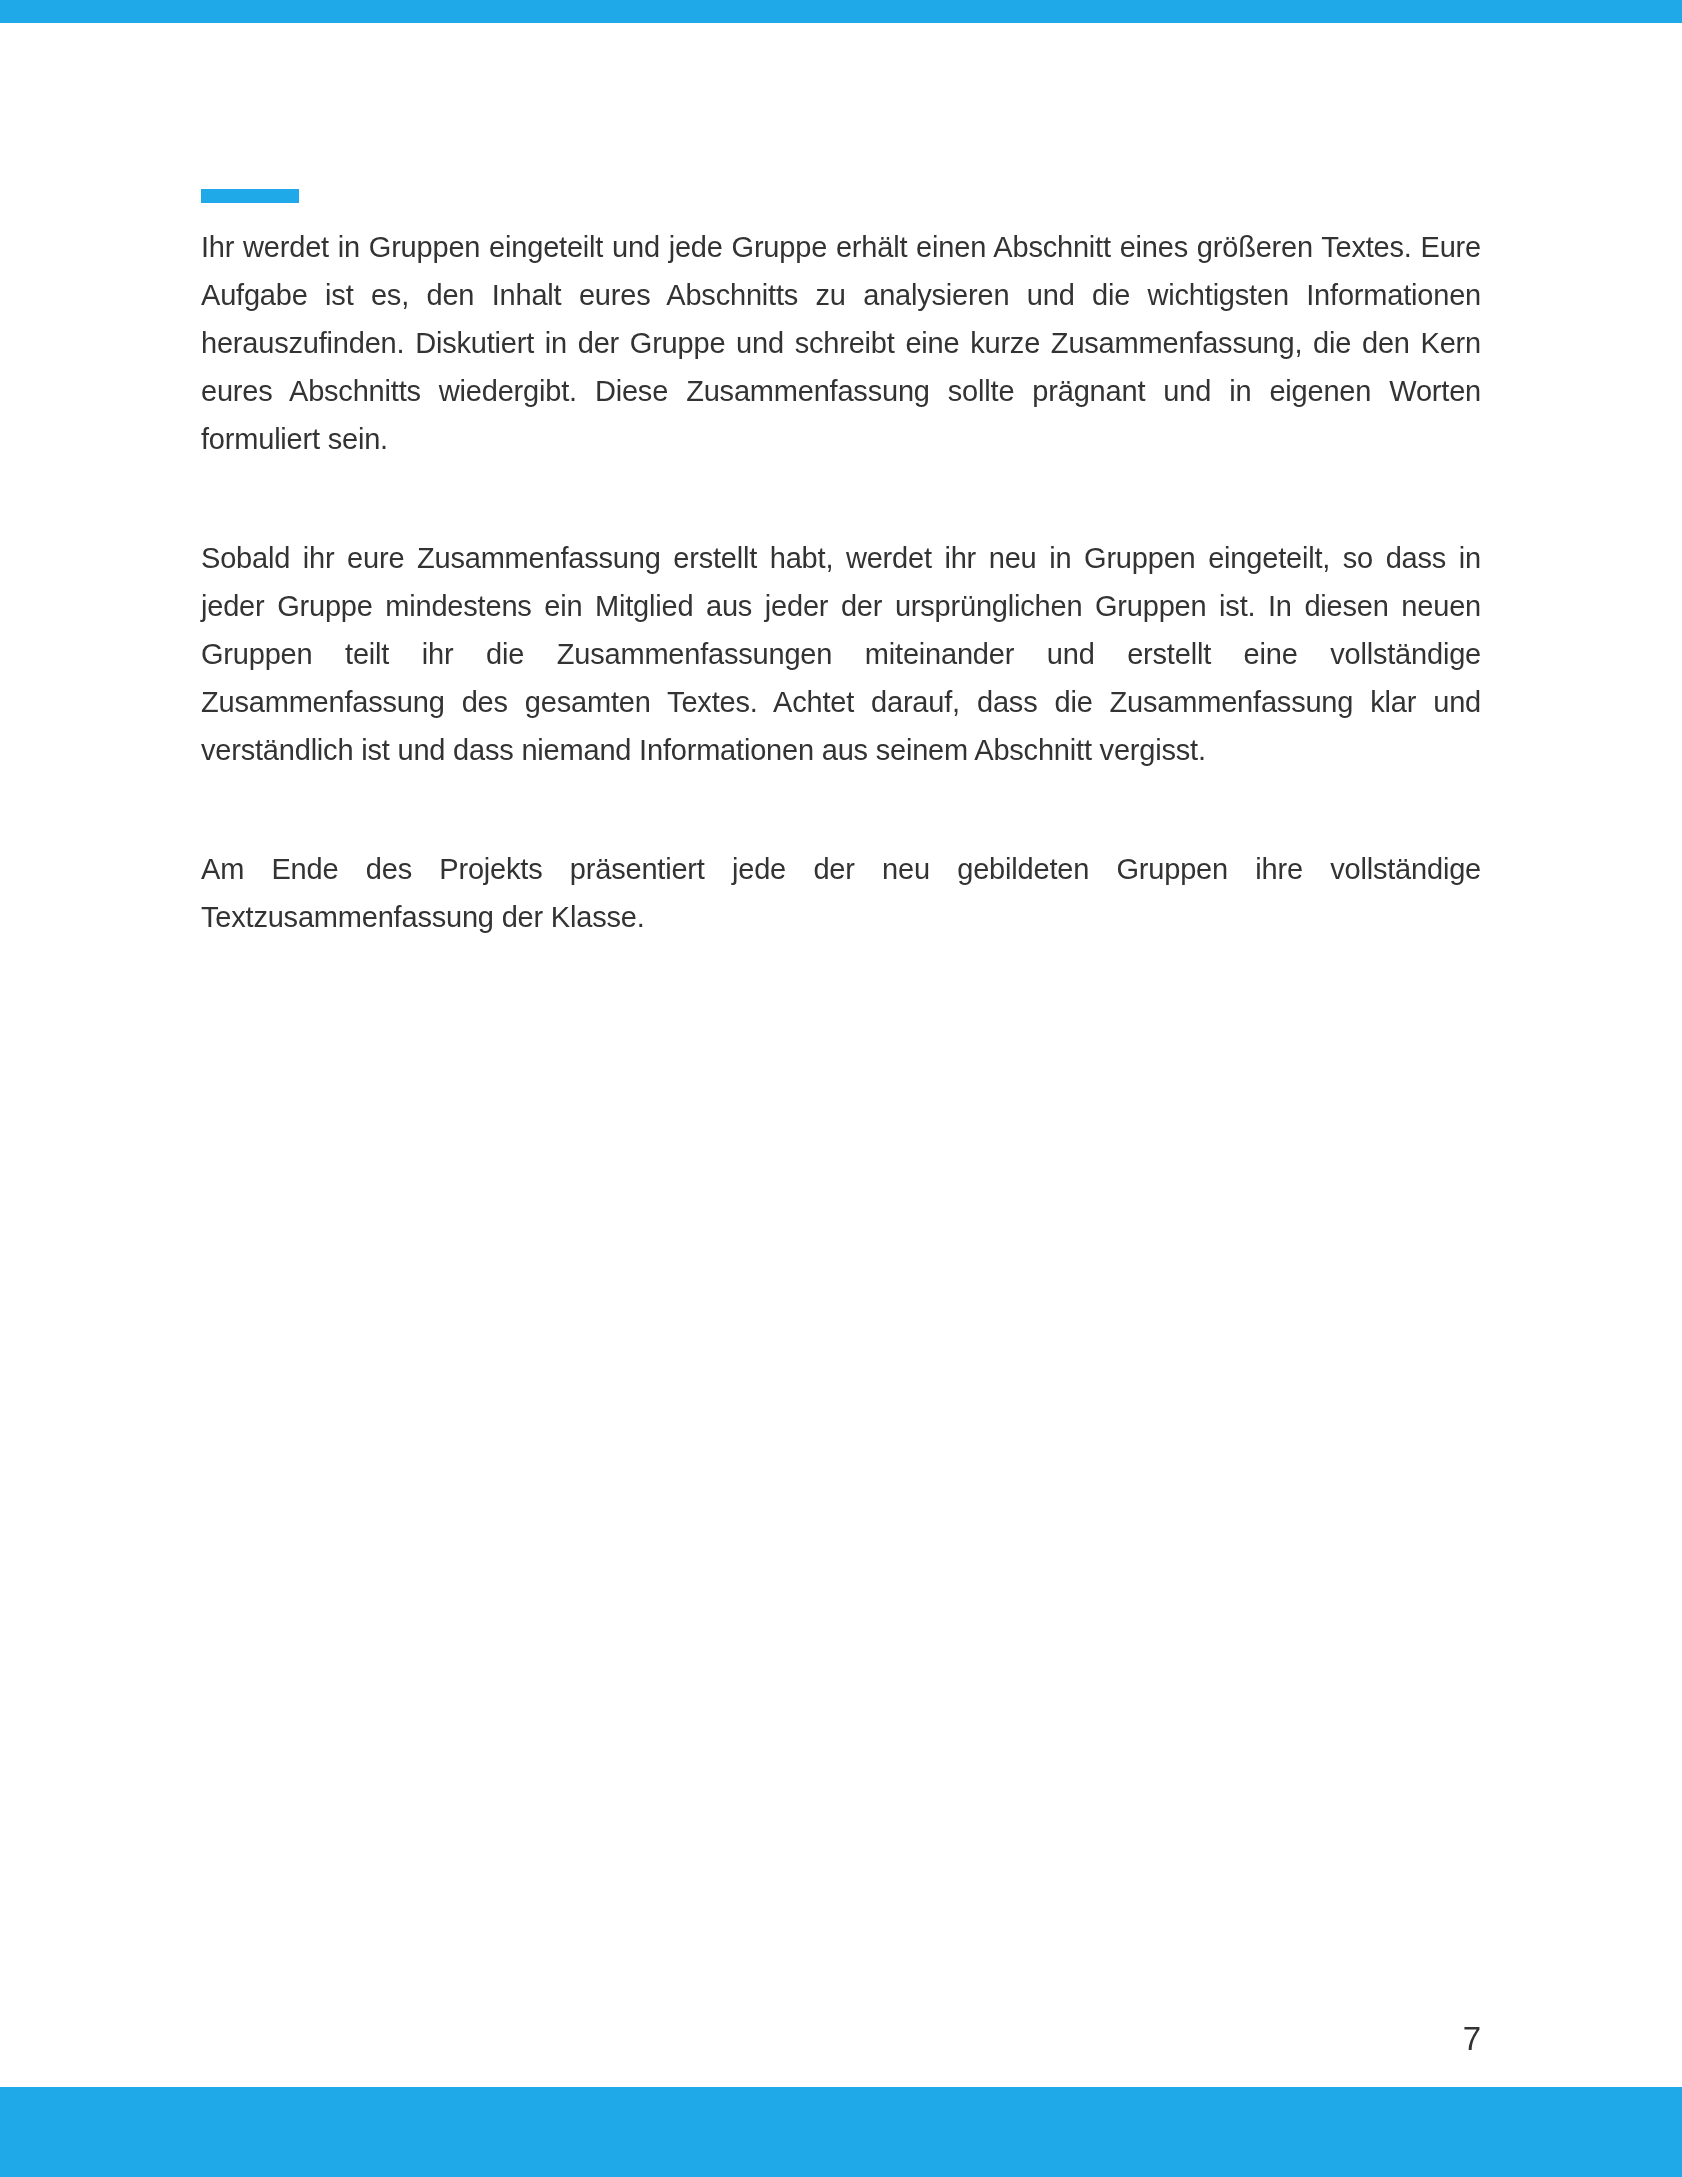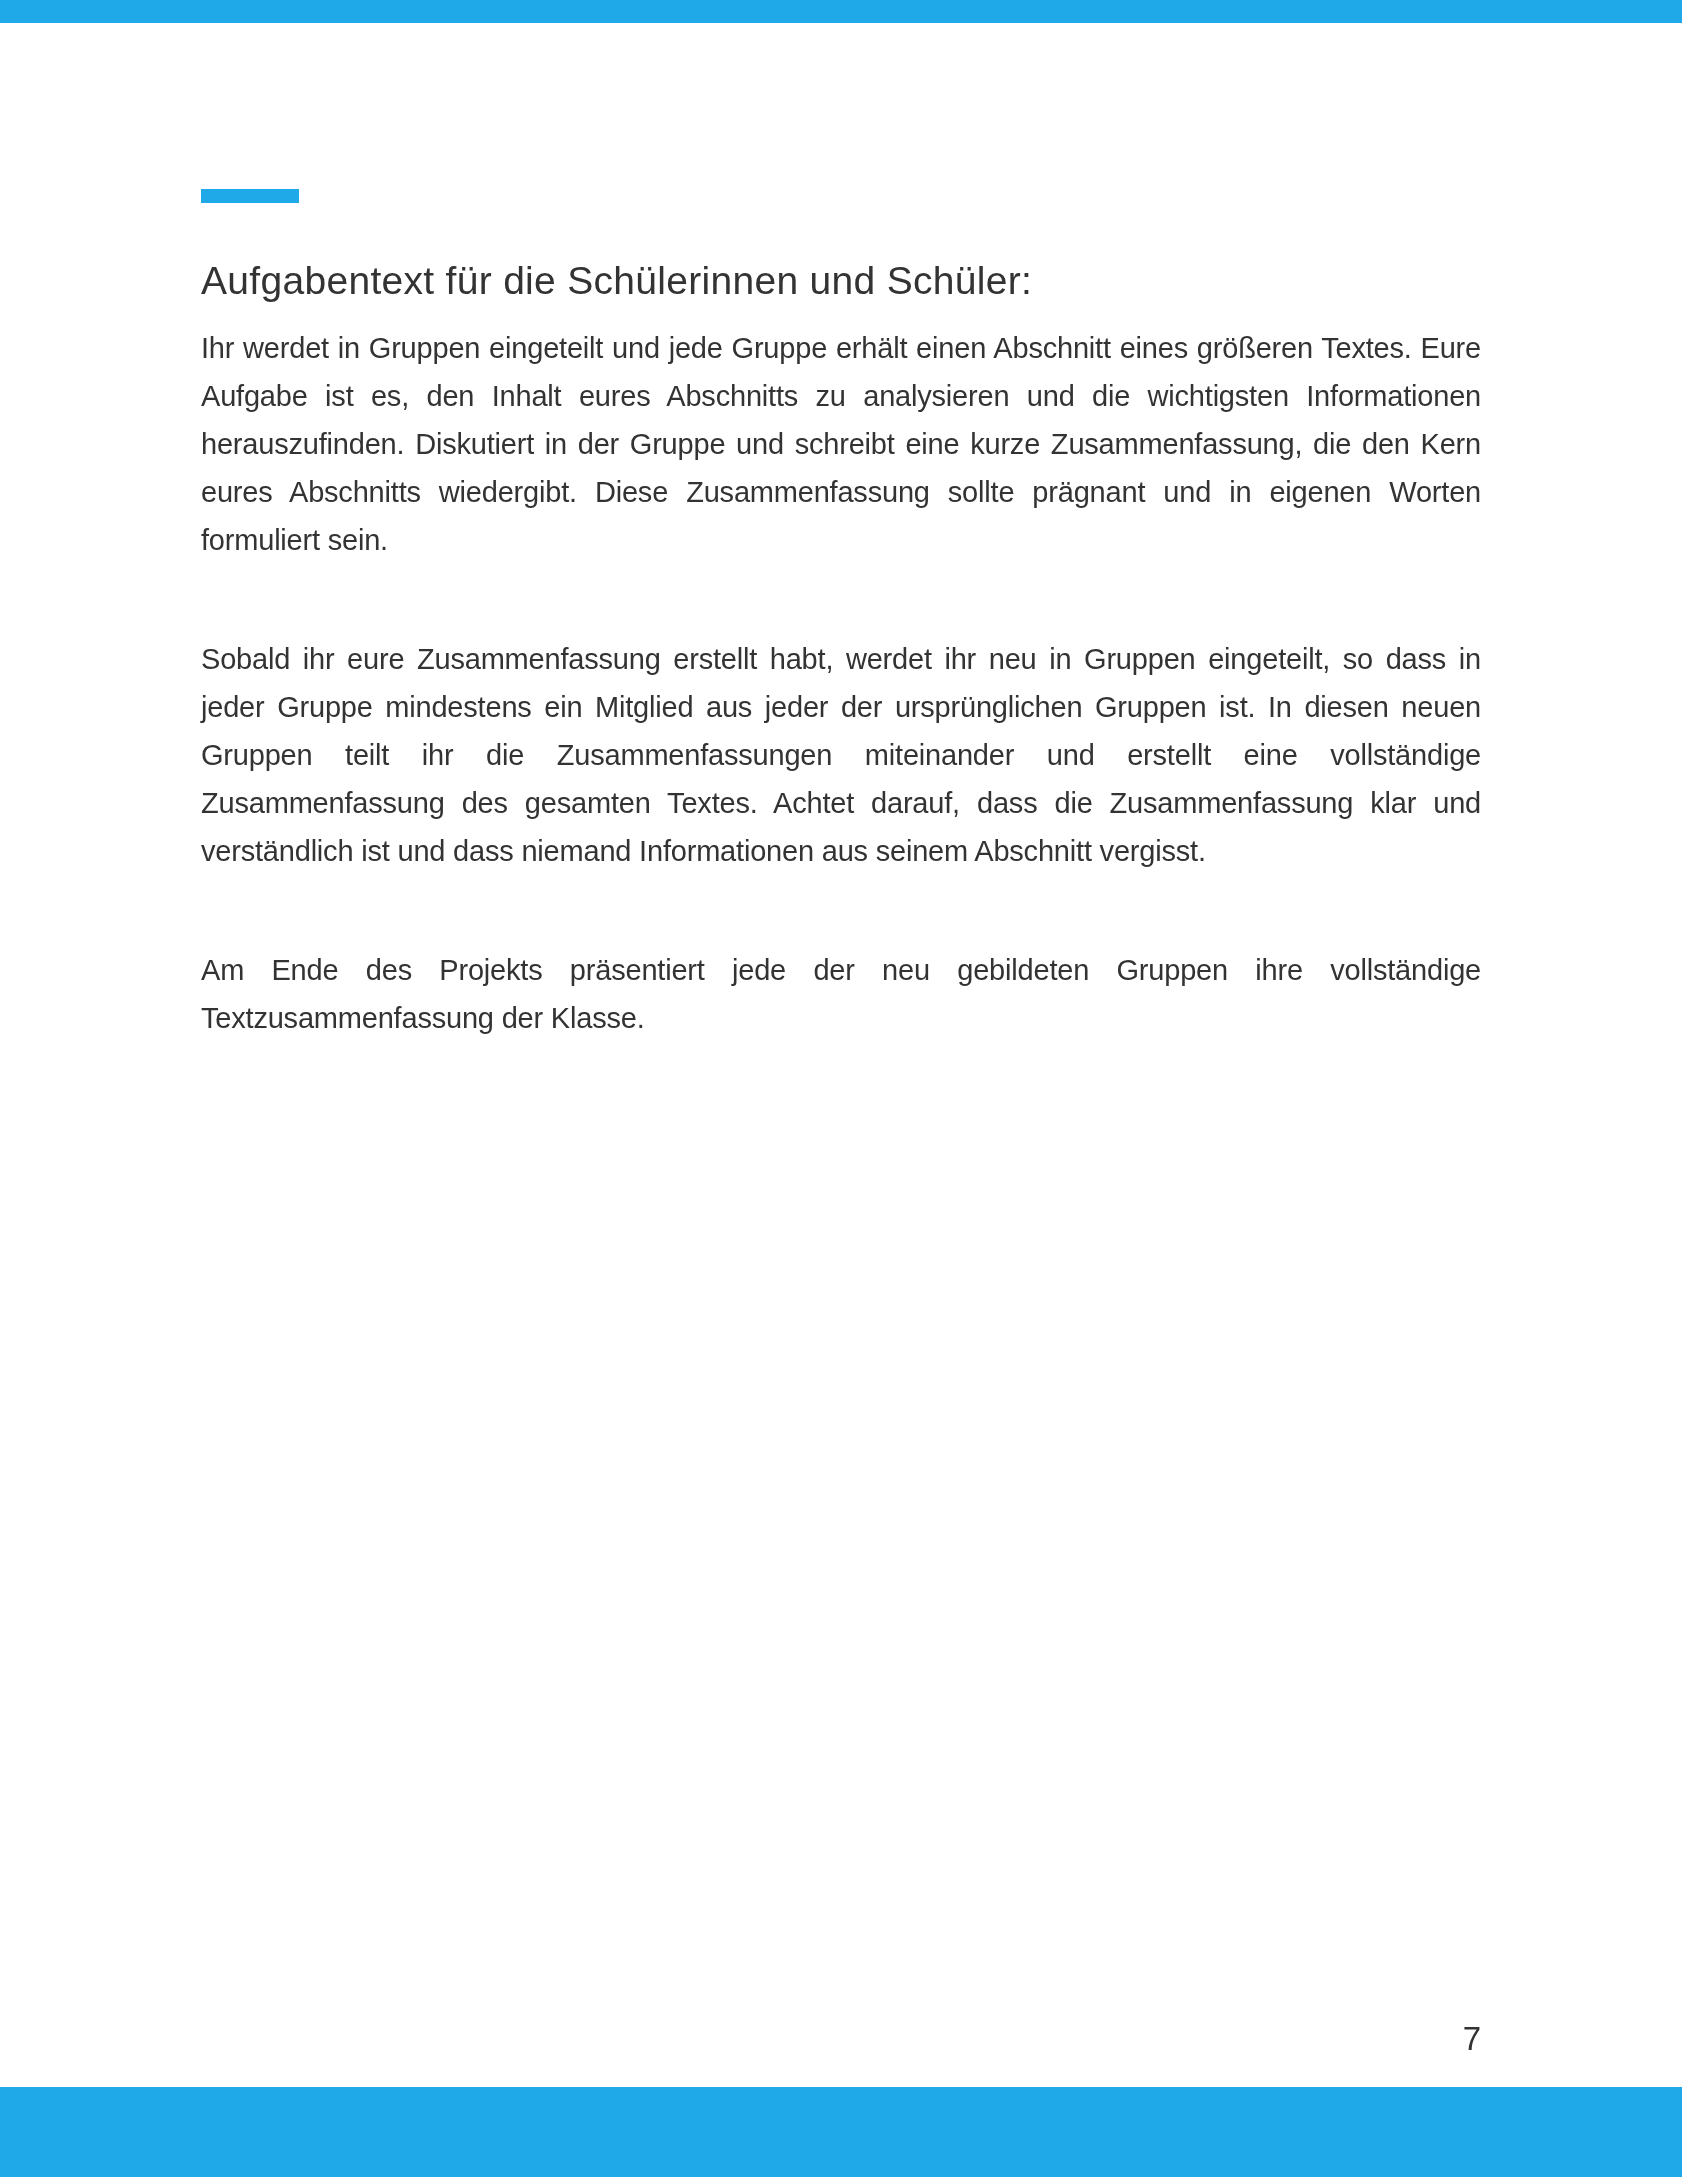--- a/index.html
+++ b/index.html
@@ -66,21 +66,20 @@
 </style>
 </head>
 <body>
 
 <div class="bar-top" style="background-color: rgb(31, 169, 233);"></div>
 
 <div class="content">
 
   <div class="accent-tab" style="background-color: rgb(31, 169, 233);"></div>
 
-  <h1 class="section-heading" style="color: rgb(51, 51, 51);">Aufgabentext für die Schülerinnen und Schüler:</h1>
 
   <p class="body-par first-par" style="color: rgb(51, 51, 51);">Ihr werdet in Gruppen eingeteilt und jede Gruppe erhält einen Abschnitt eines größeren Textes. Eure Aufgabe ist es, den Inhalt eures Abschnitts zu analysieren und die wichtigsten Informationen herauszufinden. Diskutiert in der Gruppe und schreibt eine kurze Zusammenfassung, die den Kern eures Abschnitts wiedergibt. Diese Zusammenfassung sollte prägnant und in eigenen Worten formuliert sein.</p>
 
   <p class="body-par spaced-par" style="color: rgb(51, 51, 51);">Sobald ihr eure Zusammenfassung erstellt habt, werdet ihr neu in Gruppen eingeteilt, so dass in jeder Gruppe mindestens ein Mitglied aus jeder der ursprünglichen Gruppen ist. In diesen neuen Gruppen teilt ihr die Zusammenfassungen miteinander und erstellt eine vollständige Zusammenfassung des gesamten Textes. Achtet darauf, dass die Zusammenfassung klar und verständlich ist und dass niemand Informationen aus seinem Abschnitt vergisst.</p>
 
   <p class="body-par spaced-par" style="color: rgb(51, 51, 51);">Am Ende des Projekts präsentiert jede der neu gebildeten Gruppen ihre vollständige Textzusammenfassung der Klasse.</p>
 
 </div>
 
 <div class="page-number" style="color: rgb(51, 51, 51);">7</div>

